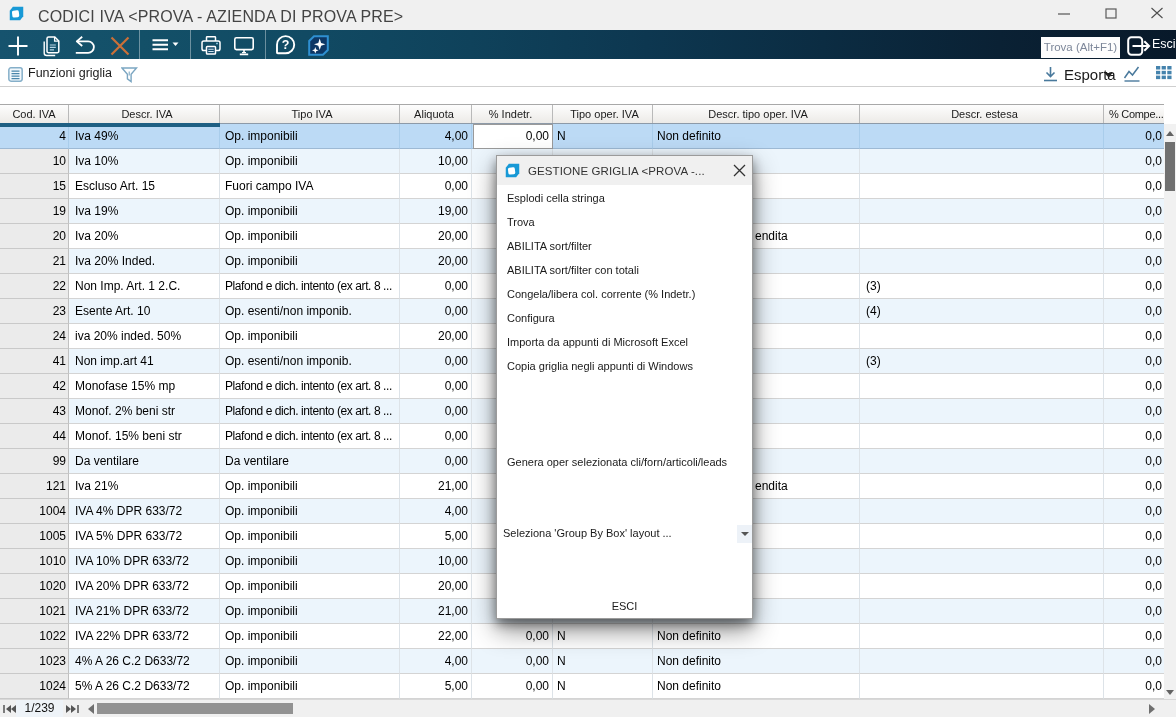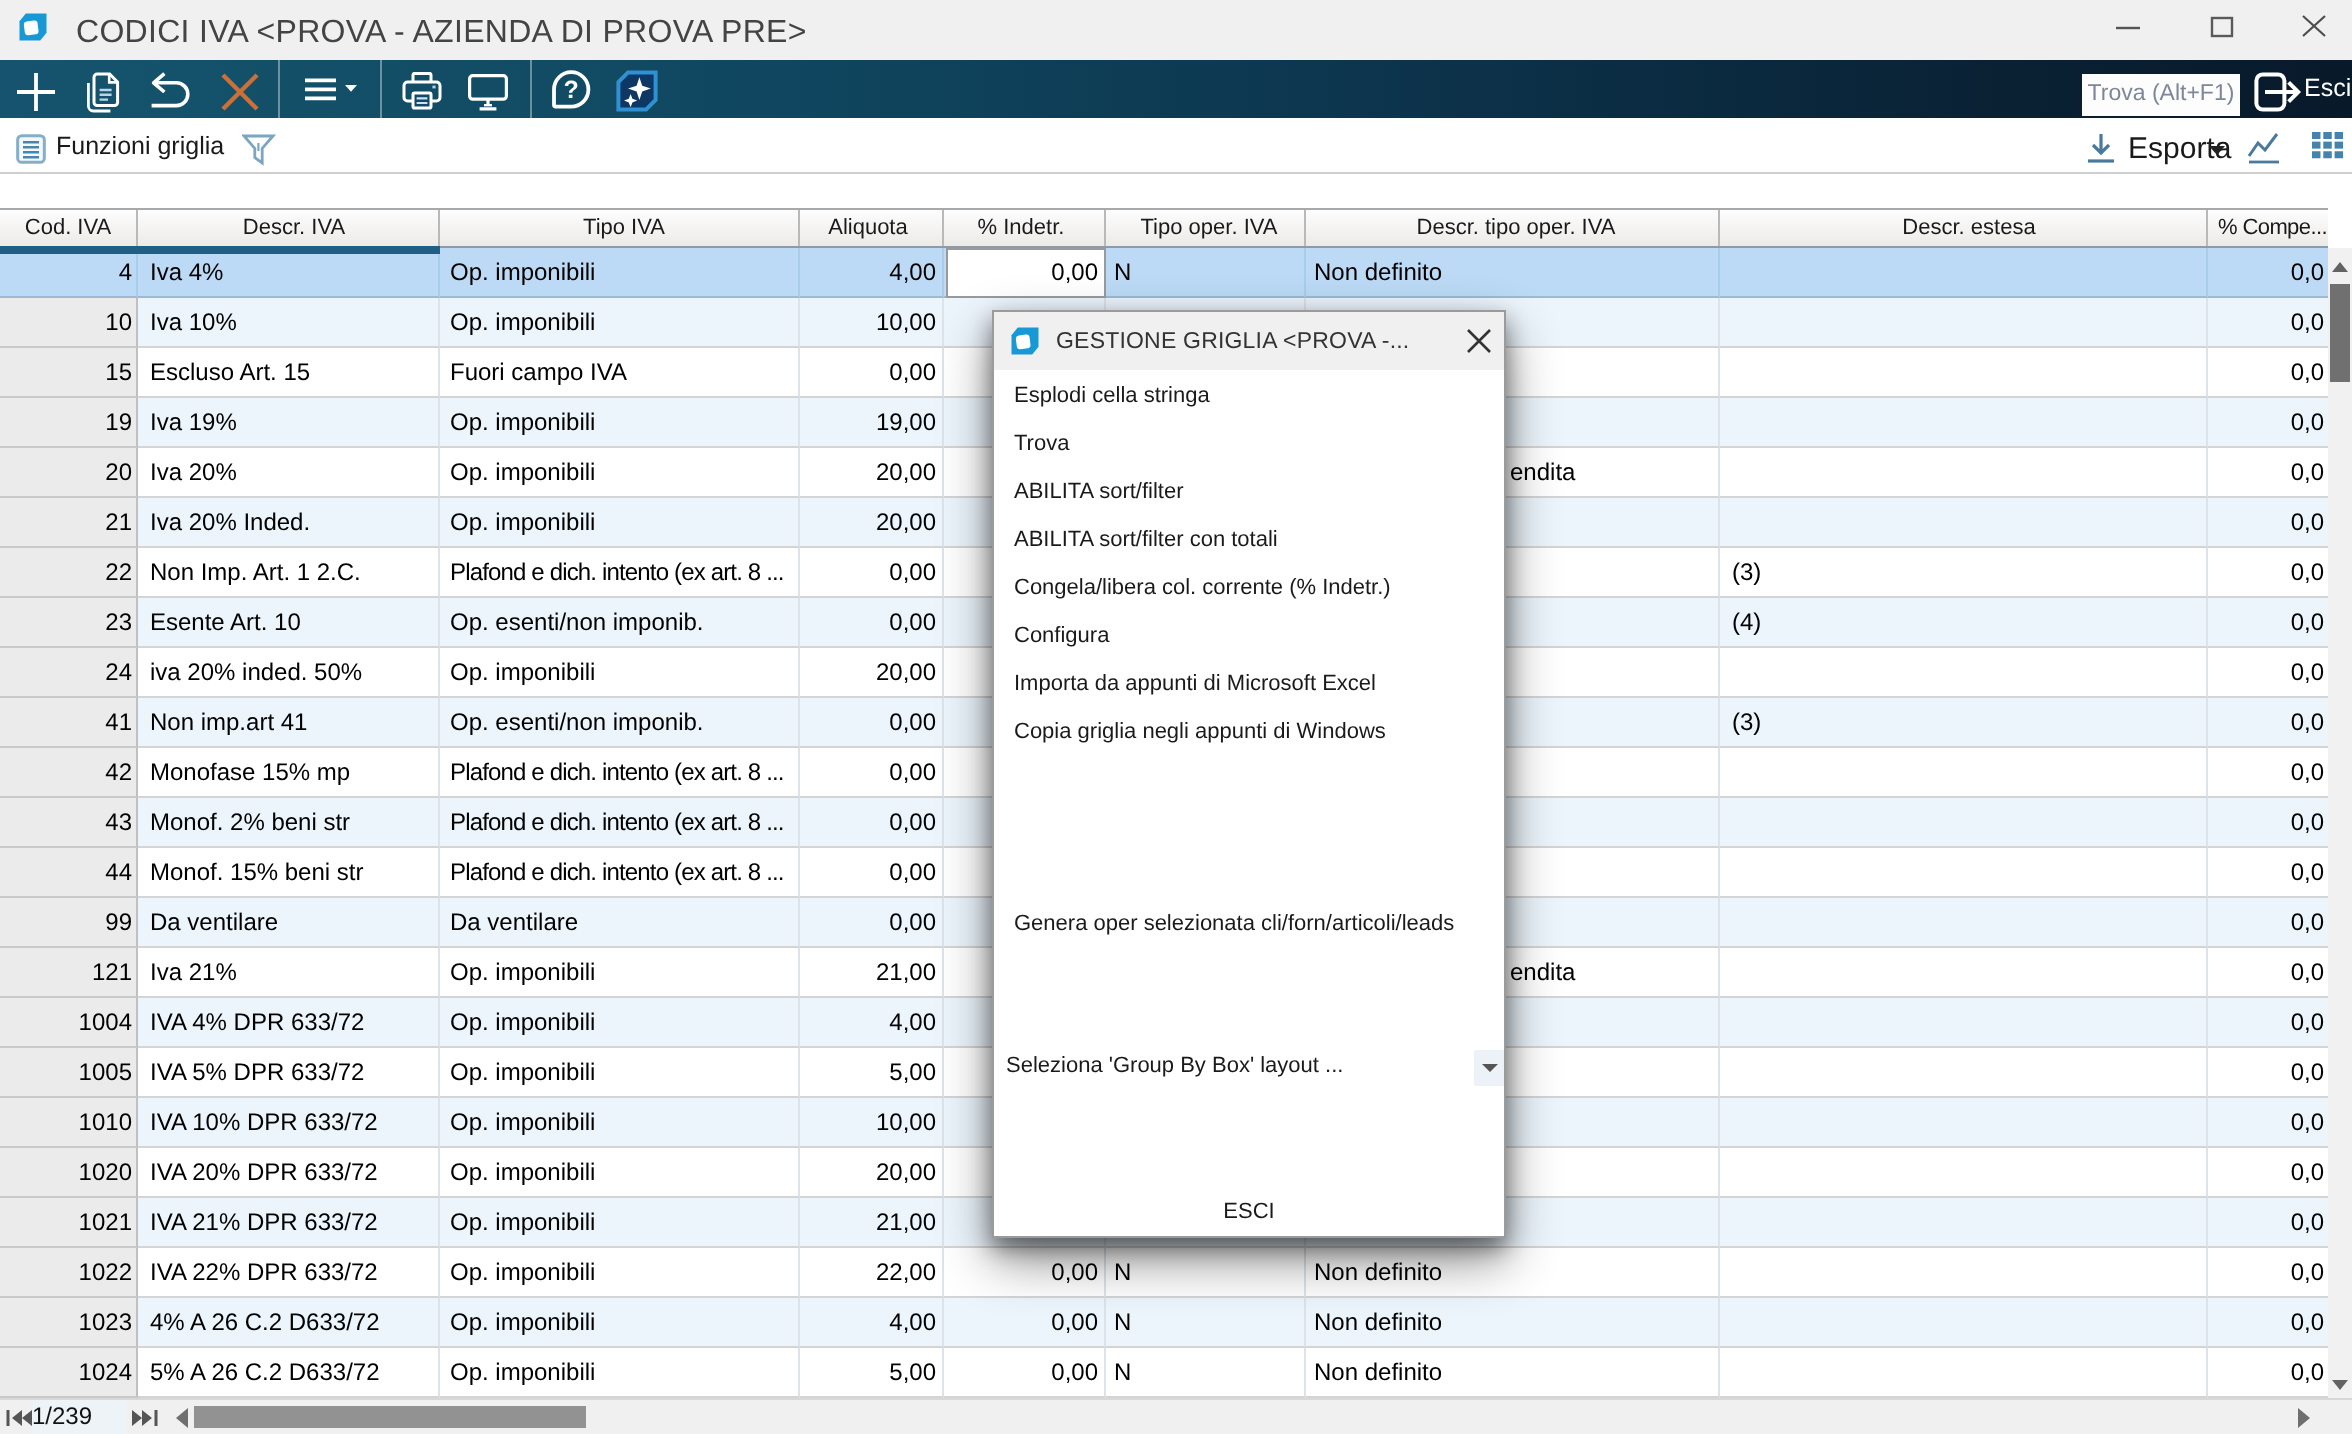--- a/index.html
+++ b/index.html
@@ -40,21 +40,21 @@
 .c8{width:60px;text-align:right;padding-right:2px;border-right:none !important}
 #editcell{position:absolute;left:473px;top:20px;width:80px;height:25px;background:#fff;border:1px solid #9a9a9a;
  font-size:12px;line-height:23px;text-align:right;padding-right:3px}
 
 #vsb{position:absolute;left:1164px;top:124px;width:12px;height:575px;background:#f1f1f1}
 #vsb .thumb{position:absolute;left:1px;top:18px;width:10px;height:49px;background:#707070}
 .tri-up{position:absolute;left:2px;top:7px;width:0;height:0;border-left:4px solid transparent;border-right:4px solid transparent;border-bottom:5px solid #636363}
 .tri-dn{position:absolute;left:2px;bottom:4px;width:0;height:0;border-left:4px solid transparent;border-right:4px solid transparent;border-top:5px solid #636363}
 
 #sbar{position:absolute;left:0;top:699px;width:1176px;height:18px;background:#f0f0f0;border-top:1px solid #d8d8d8}
-#sbar .nav{position:absolute;left:16px;top:0px;width:47px;height:17px;background:#eef3f8;font-size:12px;color:#111;line-height:17px}
+#sbar .nav{position:absolute;left:16px;top:0px;width:47px;height:17px;background:#eef3f8;font-size:12px;color:#111;text-align:center;line-height:17px}
 #hthumb{position:absolute;left:97px;top:3px;width:196px;height:11px;background:#929292}
 
 #popup{position:absolute;left:496px;top:155px;width:257px;height:464px;background:#fff;border:1px solid #9b9b9b;
  box-shadow:0 5px 10px rgba(0,0,0,.4),0 11px 24px rgba(0,0,0,.45)}
 #popup .ptitle{position:absolute;left:0;top:0;width:255px;height:29px;background:#f0f0f0}
 #popup .ptxt{position:absolute;left:31px;top:9px;font-size:11.5px;color:#333;letter-spacing:.1px}
 .pitem{position:absolute;left:10px;font-size:11px;color:#1a1a1a;white-space:nowrap}
 #pdrop{position:absolute;left:240px;top:369px;width:15px;height:18px;background:#edf2f8}
 #pdrop:after{content:"";position:absolute;left:3.5px;top:7px;border-left:4px solid transparent;border-right:4px solid transparent;border-top:4px solid #555}
 </style></head><body>
@@ -176,21 +176,21 @@
     <div class="h c3">Aliquota</div>
         <div class="h c4">% Indetr.</div>
         <div class="h c5">Tipo oper. IVA</div>
     <div class="h c6">Descr. tipo oper. IVA</div>
         <div class="h c7">Descr. estesa</div>
         <div class="h c8" style="text-align:left;padding-left:5px;letter-spacing:-.3px">% Compe...</div>
     <div id="frz"></div>
   </div>
 <div class="row sel">
         <div class="c c0">4</div>
-        <div class="c c1">Iva 4%</div>
+        <div class="c c1">Iva 49%</div>
         <div class="c c2">Op. imponibili</div>
         <div class="c c3">4,00</div>
         <div class="c c4">0,00</div>
         <div class="c c5">N</div>
         <div class="c c6">Non definito</div>
         <div class="c c7"></div>
         <div class="c c8">0,0</div>
       </div>
 <div class="row alt">
         <div class="c c0">10</div>

